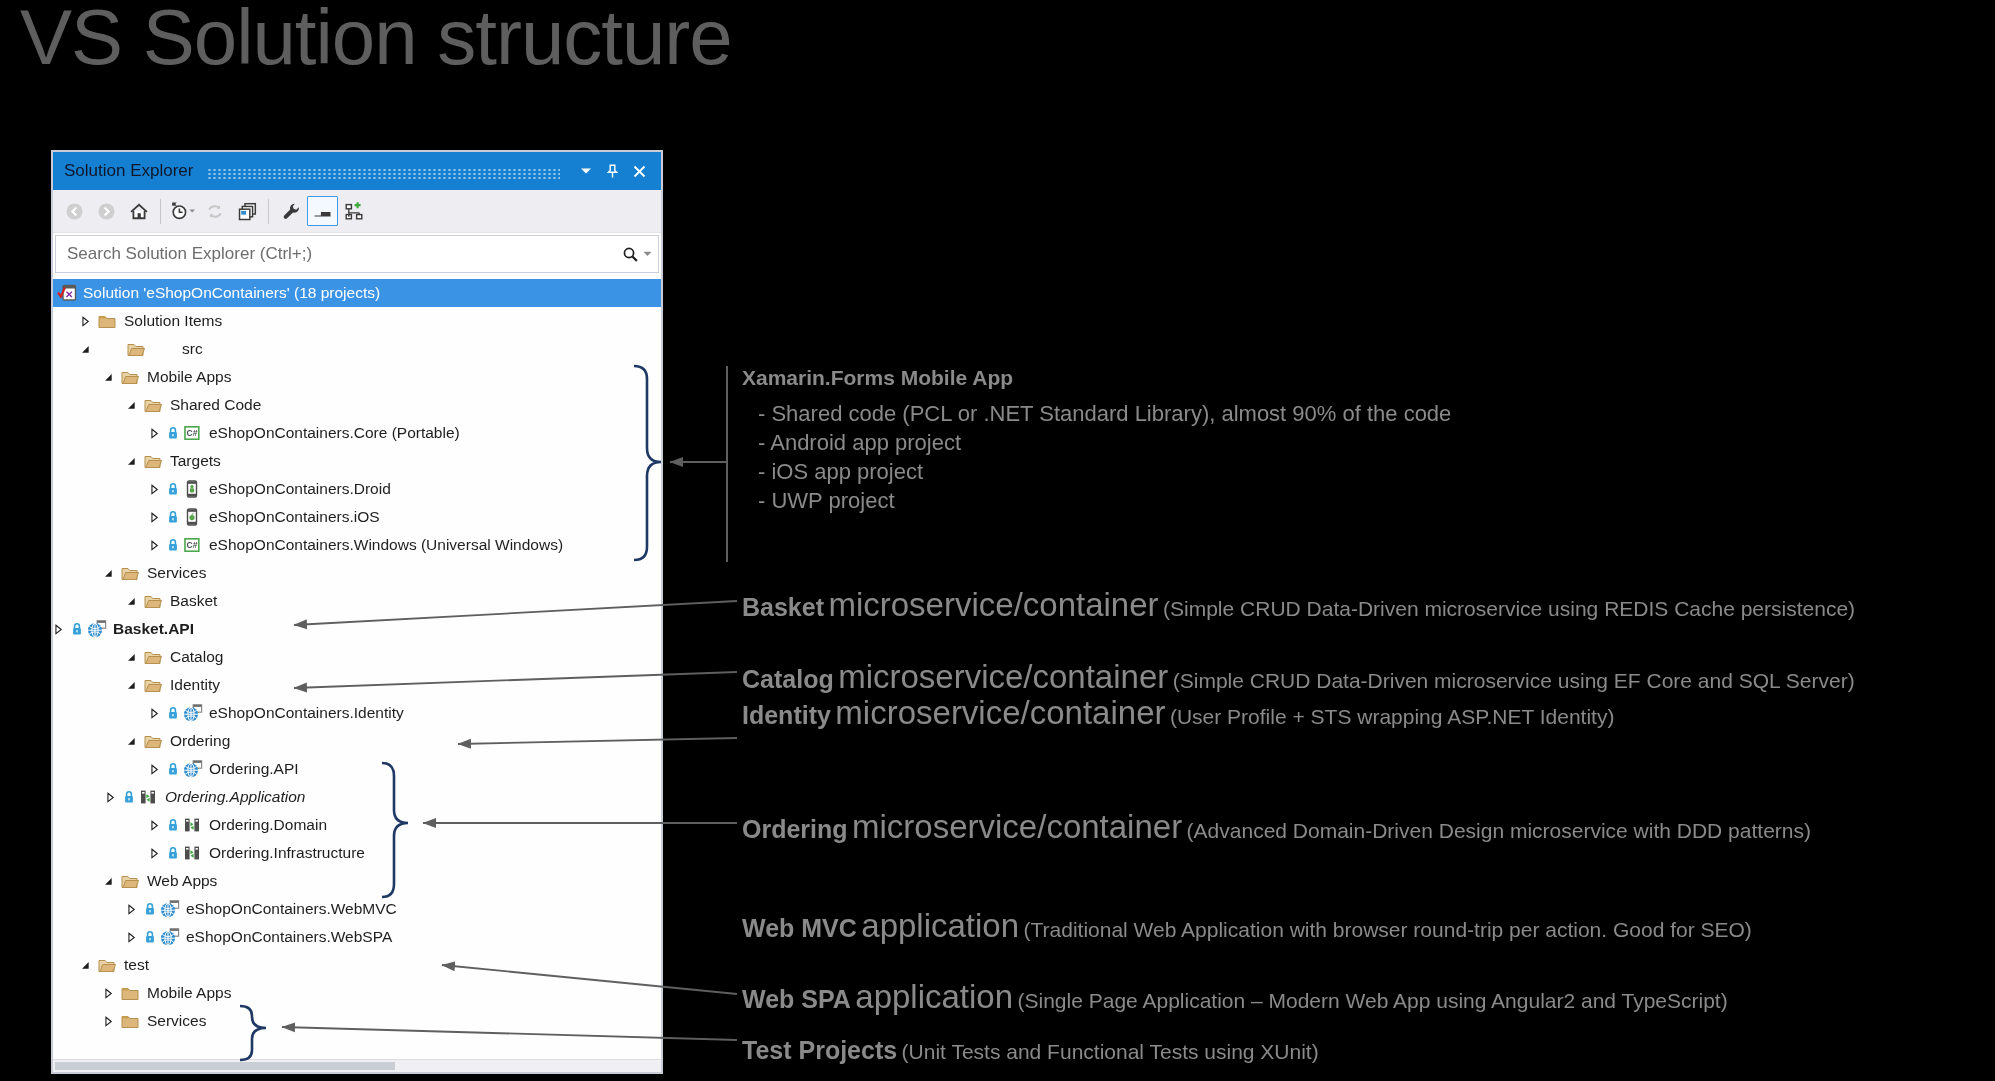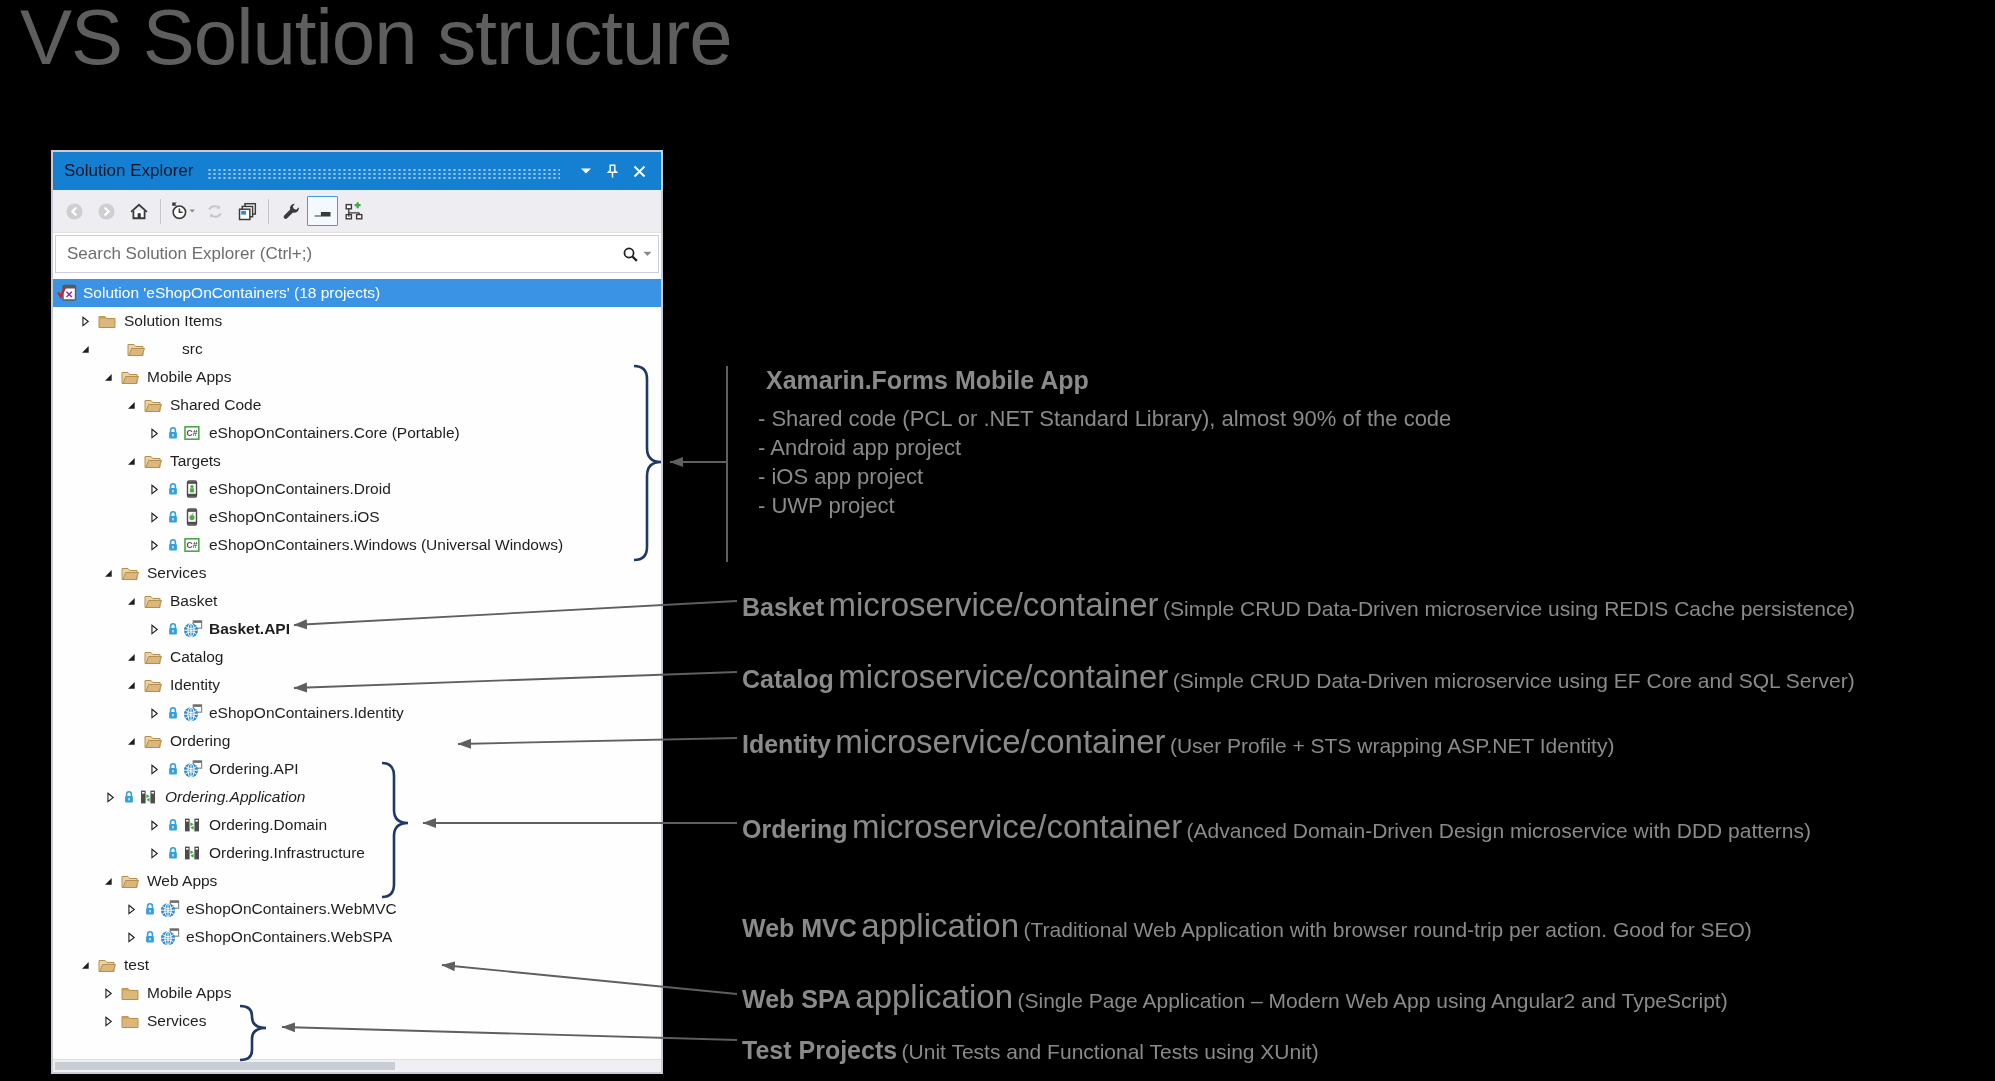--- a/index.html
+++ b/index.html
@@ -41,27 +41,27 @@
   .lk-w{width:14px;min-width:14px;display:flex;align-items:center;margin-right:2px;}
   .ic-w{width:21px;min-width:21px;display:flex;align-items:center;margin-right:5px;}
   .lbl.b{font-weight:bold;}
 
   .hscroll{flex:0 0 12px;background:#f0f0f4;border-top:1px solid #dcdce2;position:relative;}
   .hthumb{position:absolute;left:2px;top:2px;height:8px;width:56%;background:#c9cdd4;}
 
   
   .overlay{position:absolute;left:0;top:0;width:1995px;height:1081px;pointer-events:none;}
   .xa{position:absolute;left:742px;top:366px;color:#8a8a8a;}
-  .xa-t{font-size:25px;font-weight:bold;margin-bottom:9px;margin-left:24px;}
+  .xa-t{font-size:21px;font-weight:bold;margin-bottom:9px;}
   .xa-b{font-size:22px;line-height:29px;padding-left:16px;}
   .callout{position:absolute;left:742px;color:#8a8a8a;white-space:nowrap;}
   .co-b{font-size:25px;font-weight:bold;}
   .co-m{font-size:33px;}
   .co-p{font-size:21px;}
-  .co0{top:586px}.co1{top:658px}.co2{top:723px}.co3{top:808px}
+  .co0{top:586px}.co1{top:658px}.co2{top:694px}.co3{top:808px}
   .co4{top:907px}.co5{top:978px}.co6{top:1029px}
 
   svg text{font-family:"Liberation Sans",sans-serif;}
 </style>
 </head>
 <body>
 
 <h1 class="page-title" data-name="page-title">VS Solution structure</h1>
 
 <div class="panel" data-name="solution-explorer-panel">
@@ -377,21 +377,21 @@
           </svg>
         </span>
         <span class="ic-w" data-name="folder-open-icon">
           <svg width="18" height="16" viewBox="0 0 18 16">
             <path d="M1,3.5 h6 l1.8,2 h7.2 v9 h-15 Z" fill="#e9d2a6" stroke="#b6904e"></path>
             <path d="M2,14.5 L4.6,7.5 H17.5 L15,14.5 Z" fill="#dcb67a" stroke="#b6904e"></path>
           </svg>
         </span>
         <span class="lbl" data-name="tree-item-label">Basket</span>
       </div>
-      <div class="trow" data-name="tree-row-basket-api" style="padding-left: 96px; text-align: center;">
+      <div class="trow" data-name="tree-row-basket-api" style=" text-align: center;">
         <span class="exp-w" data-name="expander-collapsed-icon">
           <svg width="11" height="11" viewBox="0 0 12 12">
             <path d="M3.2,1.4 L9,6 L3.2,10.6 Z" fill="none" stroke="#1e1e1e" stroke-width="1.2"></path>
           </svg>
         </span>
         <span class="lk-w" data-name="lock-icon">
           <svg width="12" height="14" viewBox="0 0 12 14">
             <path d="M3.6,6 V4.2 a2.4,2.4 0 0 1 4.8,0 V6" fill="none" stroke="#36a0d8" stroke-width="1.6"></path>
             <rect x="2.1" y="6" width="7.8" height="6.6" rx="1" fill="#36a0d8"></rect>
             <rect x="5.4" y="8" width="1.2" height="2.4" fill="#fff"></rect>

